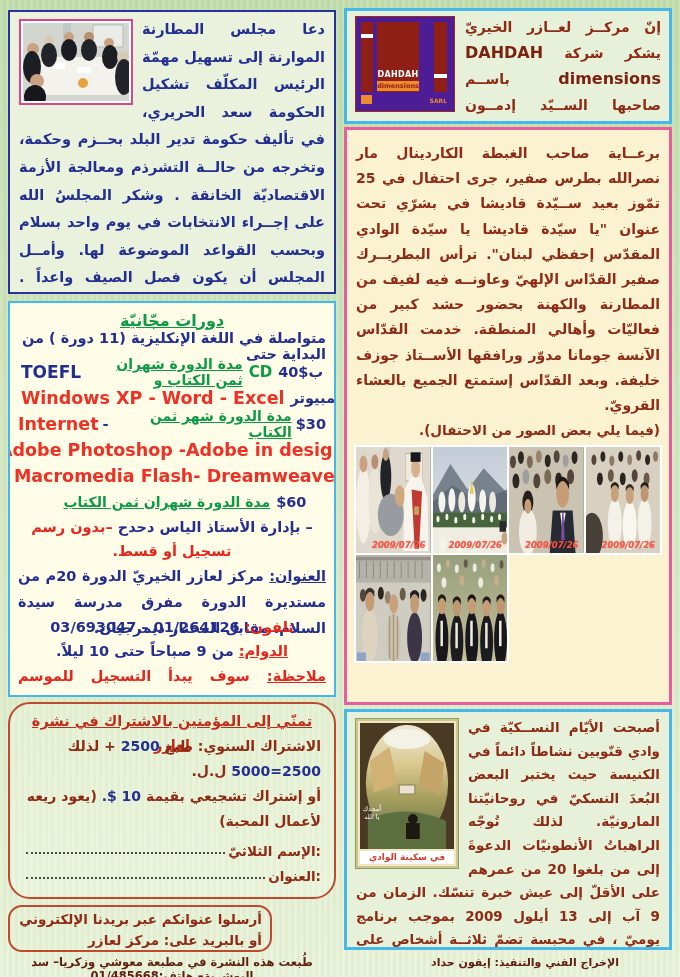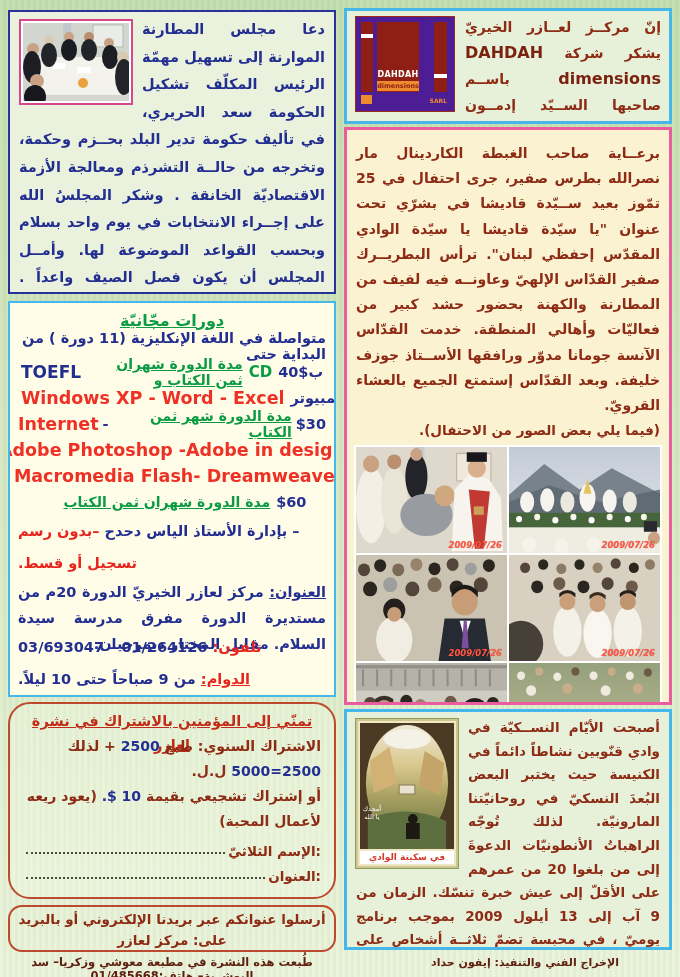--- a/index.html
+++ b/index.html
@@ -31,54 +31,54 @@
         background:linear-gradient(#8f1f14 0 52px,#fff 52px 56px,#8f1f14 56px)}
   .dl-dot{position:absolute;left:5px;bottom:7px;width:11px;height:9px;background:#ef8b2f}
   .dl-sarl{position:absolute;right:7px;bottom:7px;font-size:6px;color:#ef8b2f;font-weight:bold}
   .box-e p{font-size:14px;line-height:26px;color:#8d2b15;font-weight:bold;text-align:justify}
   .box-e .company{font-size:16px;color:#7b2110;direction:ltr;unicode-bidi:embed}
   
   .box-f{left:344px;top:127px;width:328px;height:578px;border:3px solid #ea5d9d;background:#fbf2d2;
          padding:11px 9px;direction:rtl;overflow:hidden}
   .box-f .para{font-size:14px;line-height:25.2px;color:#8d2b15;font-weight:bold;text-align:justify}
   .box-f .note{font-size:13.5px;line-height:24px;color:#8d2b15;font-weight:bold;text-align:right}
-  .grid{margin-top:5px;display:grid;grid-template-columns:1fr 1fr;gap:2px;direction:ltr}
+  .grid{margin-top:5px;display:grid;grid-template-columns:1fr 1fr 1fr 1fr;gap:2px;direction:ltr}
   .gph{position:relative;height:106px;outline:2px solid #fff;background:#9a9a90;overflow:hidden}
   .gph svg{position:absolute;inset:0;width:100%;height:100%}
   .stamp{position:absolute;right:5px;bottom:3px;font-size:8.5px;font-style:italic;font-weight:bold;
          color:#ff5743;direction:ltr;text-shadow:0 0 1px rgba(120,0,0,.4)}
   
   .box-b{left:8px;top:301px;width:328px;height:396px;border:2px solid #45b7e8;background:#fffce8;
          padding:4px 8px;overflow:hidden}
   .r{height:26px;display:flex;align-items:center;gap:6px}
   .rc{justify-content:center}
   .rsb{justify-content:space-between;padding:0 3px}
   .rend{justify-content:flex-end;gap:4px}
   .blue{color:#232e91;font-weight:bold;font-size:14.5px}
   .green{color:#0a9b44;font-weight:bold;font-size:14px;text-decoration:underline}
   .greenb{color:#0a9b44;font-weight:bold;font-size:15px}
   .redE{color:#ee3124;font-weight:bold;font-size:17.5px;white-space:nowrap}
   .price{color:#232e91;font-weight:bold;font-size:14.5px;direction:ltr;unicode-bidi:embed}
   .redA{color:#e8251c;font-weight:bold;font-size:14.5px}
   .u{text-decoration:underline}
   .title-green{color:#0a9b44;font-weight:bold;font-size:16px;text-decoration:underline}
-  .rtlline{direction:rtl;text-align:left;line-height:32px}
+  .rtlline{direction:rtl;text-align:center;line-height:24px}
   .rtljust{direction:rtl;text-align:justify;line-height:26px}
   
   .box-c{left:8px;top:702px;width:328px;height:197px;border:2px solid #bc4a2e;border-radius:22px;
          background:rgba(250,255,240,.25);padding:5px 13px;direction:rtl;overflow:hidden}
   .sub-t{text-align:center;height:25px;line-height:23px}
   .sub-t span{color:#c02c18;font-weight:bold;font-size:14.5px;text-decoration:underline}
   .sub-p{font-size:14px;line-height:25px;color:#8d2b15;font-weight:bold;text-align:right}
   .num{color:#232e91}
   .frow{direction:ltr;display:flex;align-items:flex-end;height:25px;color:#8d2b15;font-weight:bold;font-size:13.5px}
   .dots{flex:1;border-bottom:2px dotted #4a4a42;margin:0 3px 5px}
   
-  .box-d{left:8px;top:905px;width:328px;height:47px;border:2px solid #bc4a2e;border-radius:14px;
-         padding:2px 8px;direction:rtl;text-align:center;overflow:hidden}
+  .box-d{left:8px;top:905px;width:264px;height:47px;border:2px solid #bc4a2e;border-radius:14px;
+         padding:2px 8px;direction:rtl;overflow:hidden}
   .md{font-size:13.5px;line-height:21px;color:#8d2b15;font-weight:bold}
   
   .box-g{left:344px;top:709px;width:328px;height:241px;border:3px solid #45b7e8;background:#e7f1d9;
          padding:4px 9px;direction:rtl;overflow:hidden}
   .valley{float:left;width:102px;margin:3px 10px 2px 0;background:#efe8c2;border:2px solid #cfc68f;
           outline:1px solid #8ba05f;padding:2px}
   .vimg{position:relative;height:126px;overflow:hidden}
   .vimg svg{position:absolute;inset:0;width:100%;height:100%}
   .voverlay{position:absolute;left:3px;bottom:28px;width:18px;font-size:6.5px;line-height:8px;color:#fff;
             text-align:center;direction:rtl}

